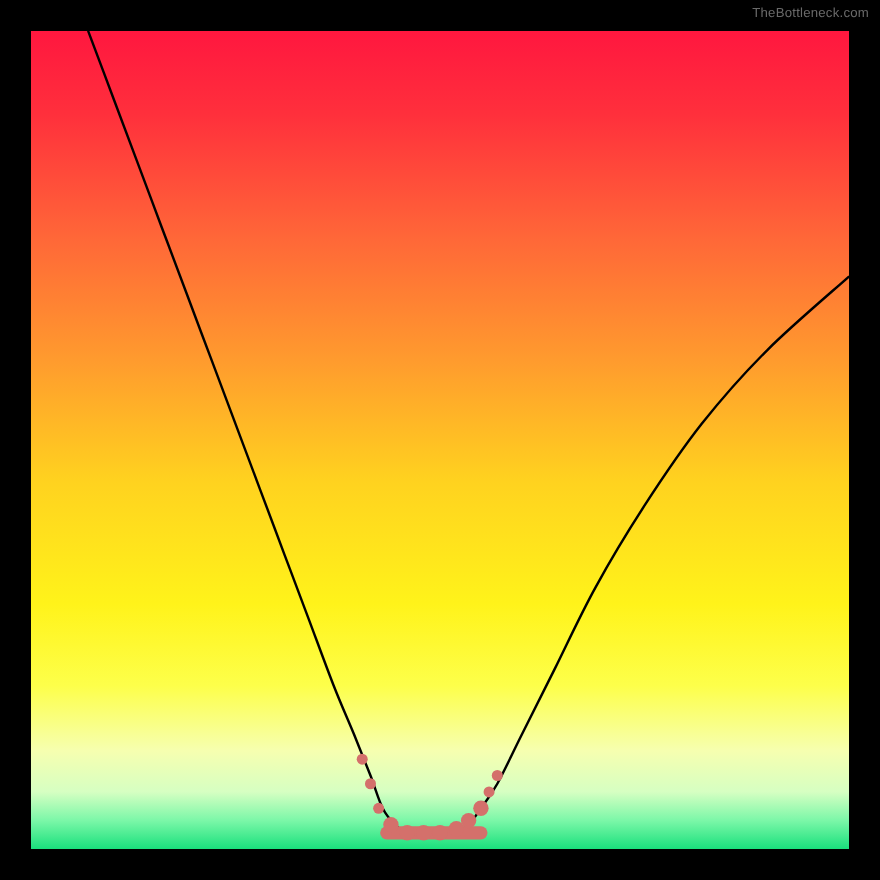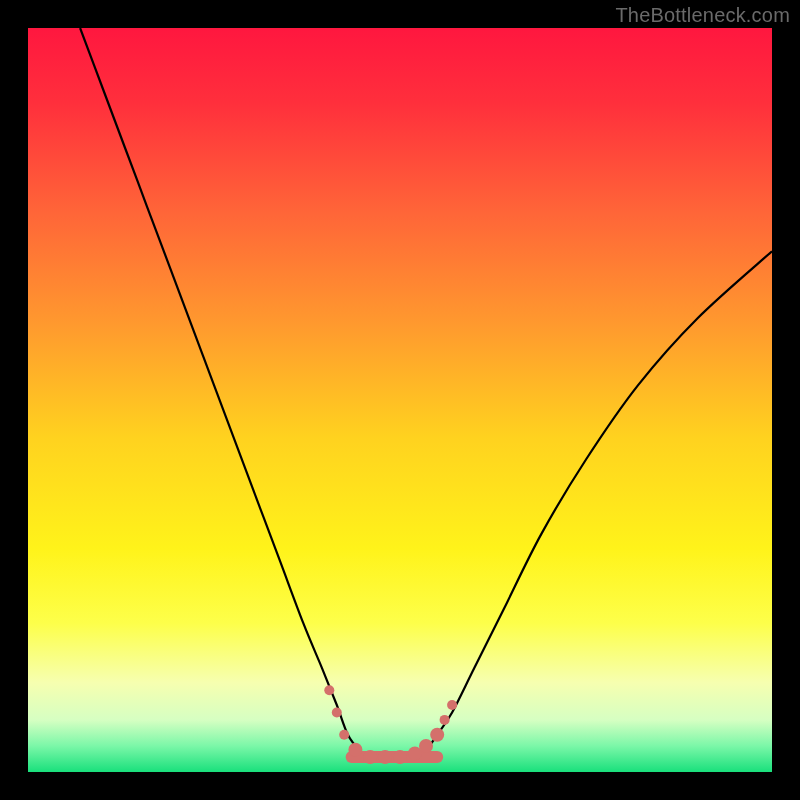--- a/index.html
+++ b/index.html
@@ -39,21 +39,21 @@
     left: 0;
     top: 0;
     width: 100%;
     height: 100%;
   }
   .watermark {
     position: absolute;
     top: 4px;
     right: 10px;
     color: #6a6a6a;
-    font-size: 20px;
+    font-size: 12px;
     font-weight: 500;
     letter-spacing: 0.2px;
     user-select: none;
   }
 </style>
 </head>
 <body>
 
 <div class="frame">
   <div class="plot-area">

